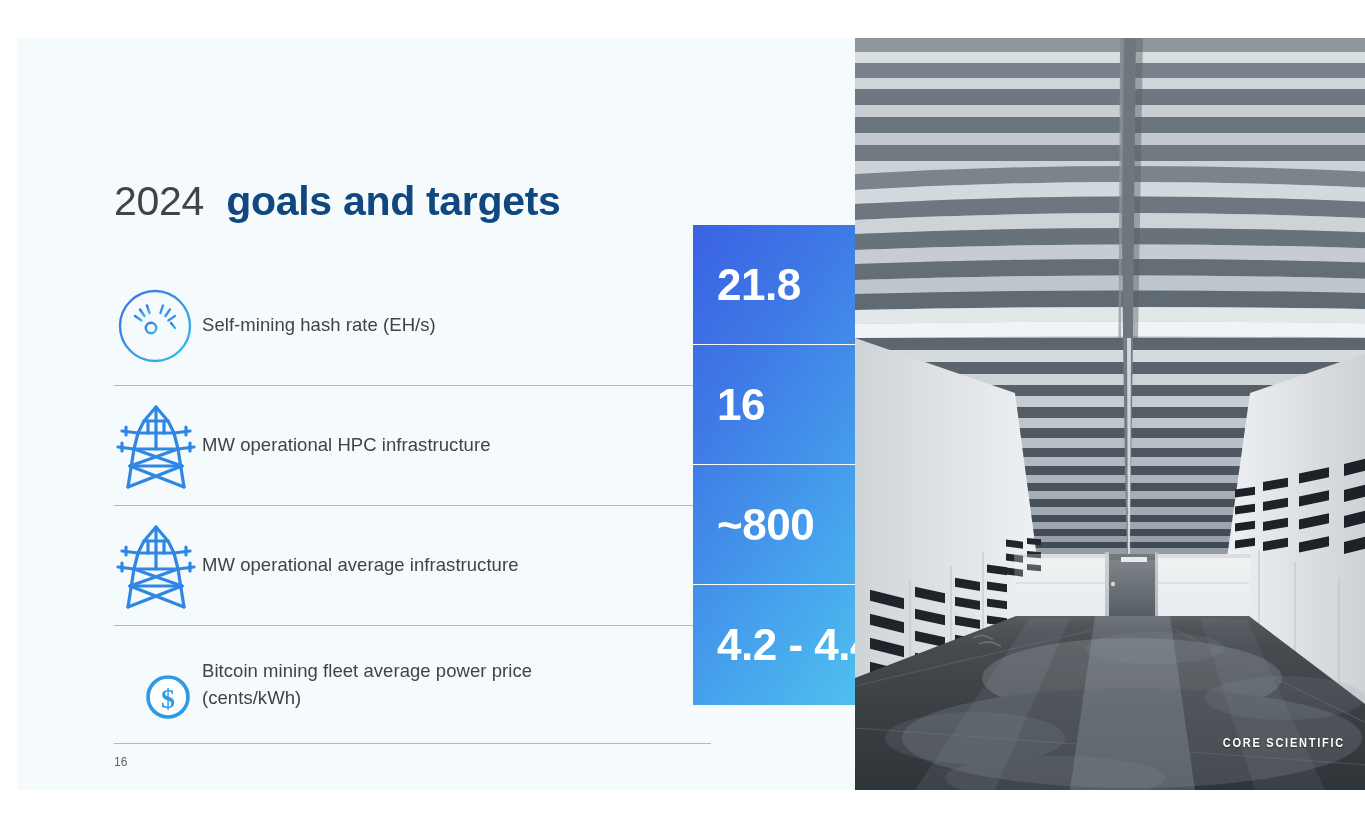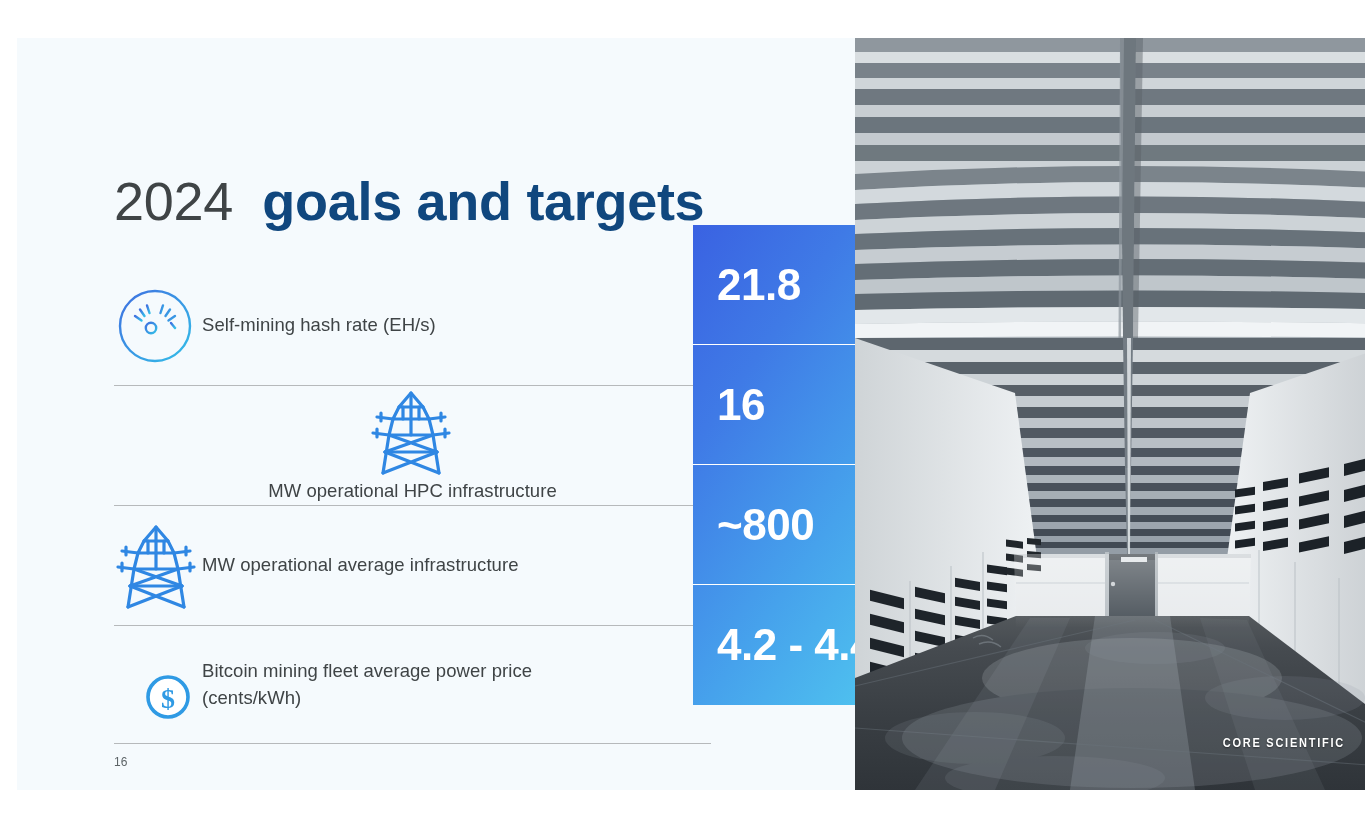--- a/index.html
+++ b/index.html
@@ -10,38 +10,38 @@
     overflow:hidden;
   }
   .slide{
     position:absolute;left:17px;top:38px;width:1348px;height:752px;
     background:#f5fafd;
     overflow:hidden;
   }
 
   
   .title{
-    position:absolute;left:97px;top:132px;
-    font-size:54px;line-height:1.15;
+    position:absolute;left:97px;top:140px;
+    font-size:41px;line-height:1.15;
     letter-spacing:-0.3px;
     white-space:nowrap;
   }
   .title .year{color:#3f4446;font-weight:400;}
   .title .accent{color:#10477e;font-weight:700;}
 
   
   .rows{position:absolute;left:97px;top:228px;width:597px;}
   .row{
     position:relative;
     display:flex;align-items:center;
     box-sizing:border-box;
     border-bottom:1.6px solid #b6b9bb;
   }
   .row.r1{height:120px;align-items:center;}
-  .row.r2{height:120px;flex-direction:column;}
+  .row.r2{height:120px;}
   .row.r3{height:120px;}
   .row.r4{height:118px;}
 
   .icon-cell{
     width:88px;min-width:88px;height:100%;
     display:flex;align-items:center;justify-content:flex-start;
     padding-left:2px;box-sizing:border-box;
   }
   .label{
     font-size:18.5px;color:#3f4446;line-height:1.45;

